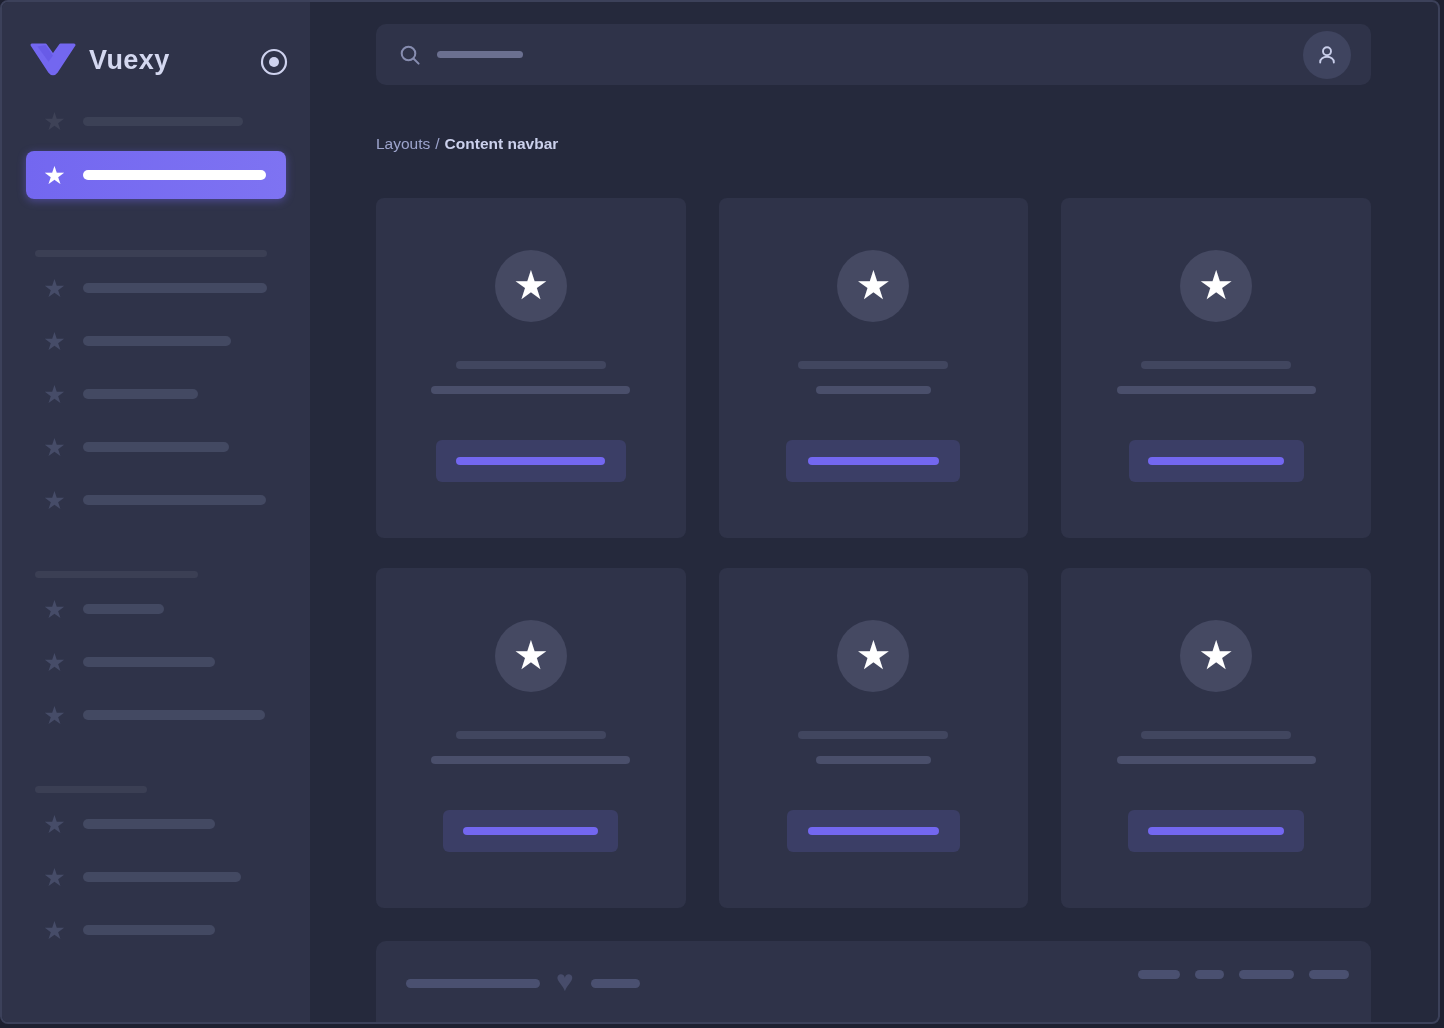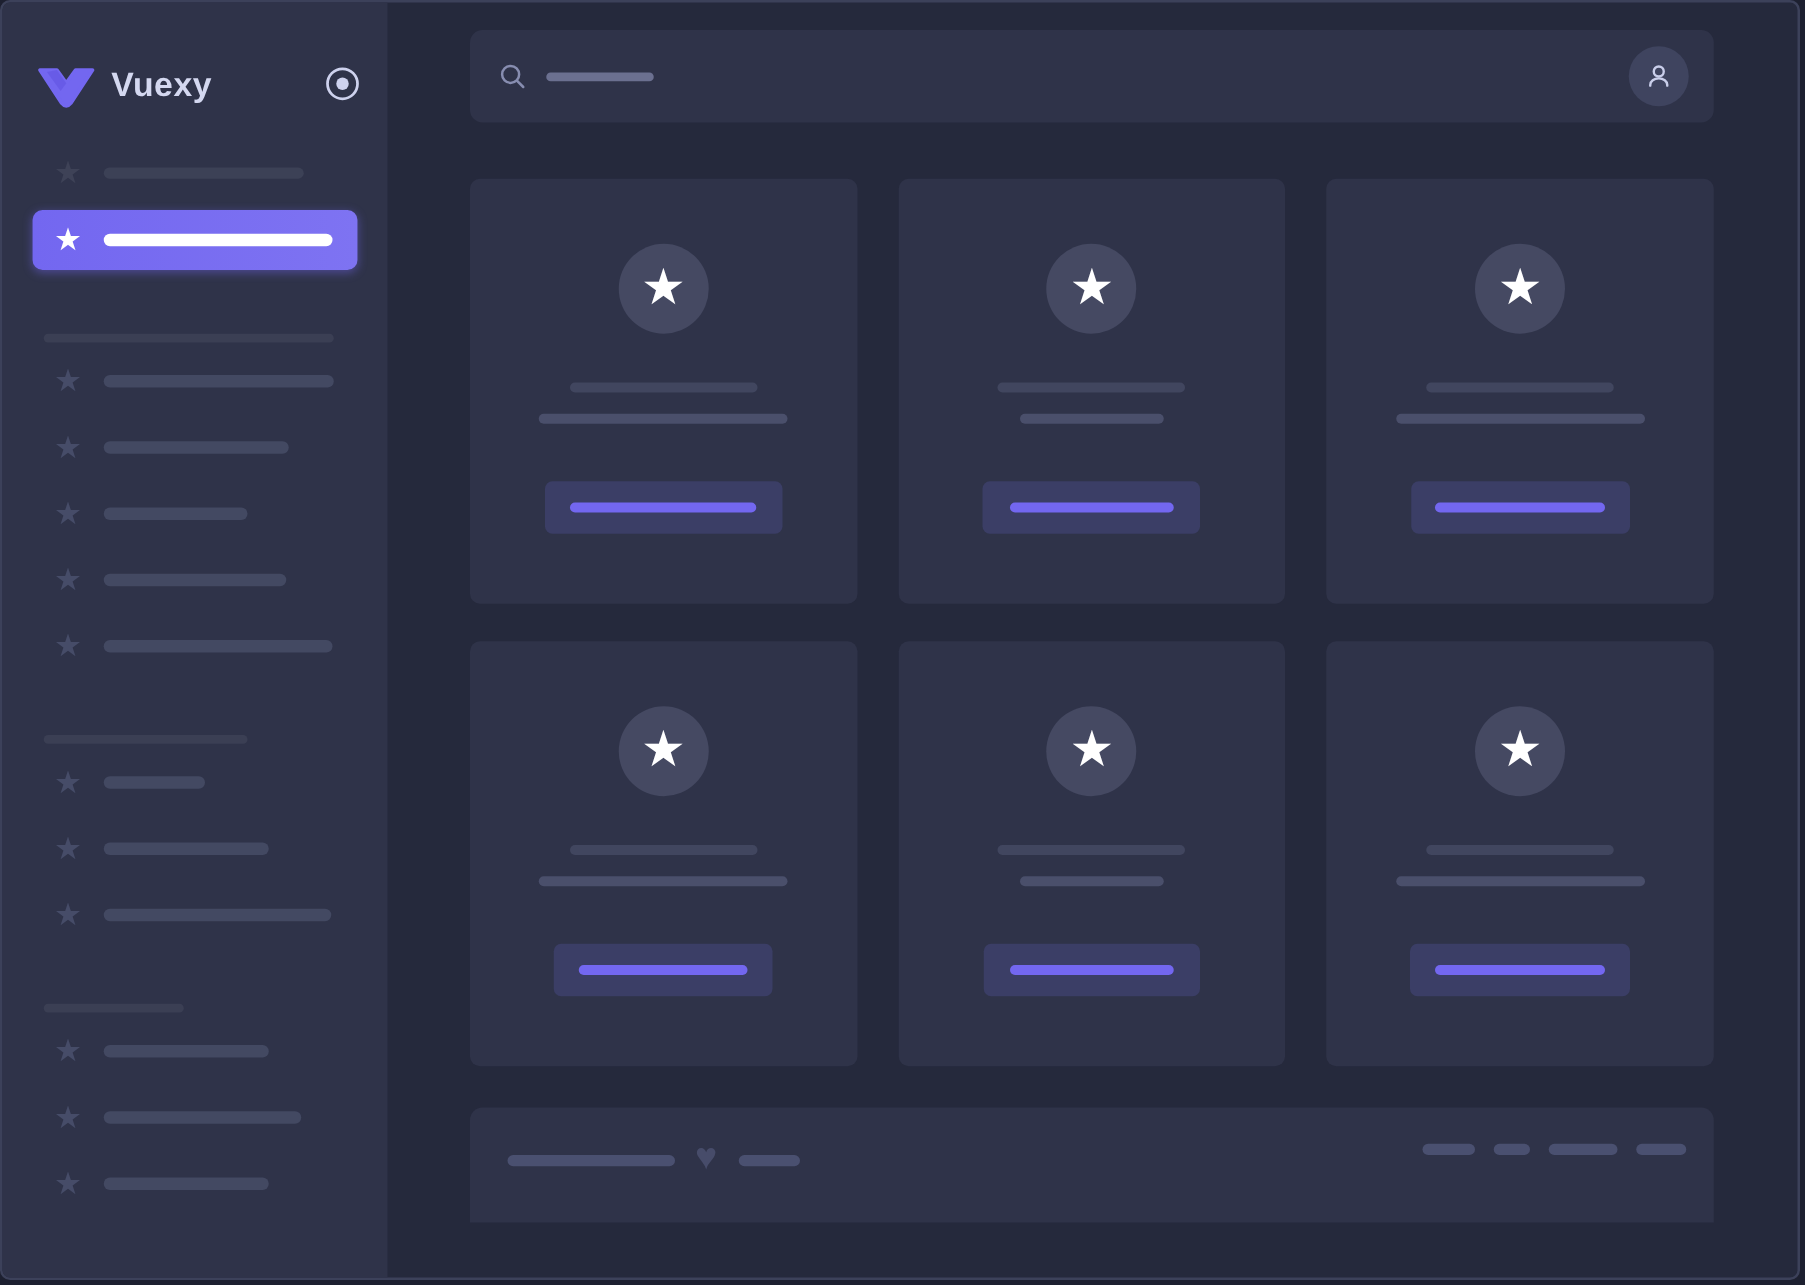--- a/index.html
+++ b/index.html
@@ -7,21 +7,21 @@
   *{box-sizing:border-box;}
 
   .app{
     display:flex;width:1440px;height:1024px;
     border:2px solid #3c415a;border-radius:8px;overflow:hidden;
     background:var(--main-bg,#25293c);
   }
 
   
   .sidebar{width:308px;flex-shrink:0;background:var(--sidebar-bg,#2f3349);}
-  .logo-row{display:flex;align-items:flex-start;margin:51px 22px 0 27px;height:40px;}
+  .logo-row{display:flex;align-items:flex-end;margin:34px 22px 0 27px;height:40px;}
   .logo-mark{display:flex;align-items:center;}
   .logo-text{font-size:27px;font-weight:700;color:#d4d8f0;letter-spacing:.4px;margin-left:12px;}
   .pin{margin-left:auto;display:flex;align-items:center;}
 
   .nav{display:flex;flex-direction:column;}
   .nav-item{display:flex;align-items:center;height:40px;margin:13px 24px 0 40px;}
   .nav-star{font-size:25px;line-height:1;width:25px;text-align:center;color:#464c68;}
   .nav-bar{height:10px;border-radius:5px;background:#434962;margin-left:16px;}
   .nav-item.muted{margin-top:25px;}
   .nav-item.muted .nav-star{color:#3e4257;}
@@ -169,20 +169,23 @@
       <div class="avatar">
         <span>
           <svg width="26" height="26" viewBox="0 0 26 26">
             <circle cx="13" cy="9.2" r="4" fill="none" stroke="#c9ceea" stroke-width="1.9"></circle>
             <path d="M6.2 20.5 v-0.6 a6.8 5.2 0 0 1 13.6 0 v0.6" fill="none" stroke="#c9ceea" stroke-width="1.9" stroke-linecap="round"></path>
           </svg>
         </span>
       </div>
     </header>
 
+    <div class="breadcrumb">
+      <span class="crumb-parent">Layouts</span><span class="crumb-sep">/</span><span class="crumb-current">Content navbar</span>
+    </div>
 
     <div class="grid">
         <div class="card">
           <div class="card-circle">
             <span class="card-star">★</span>
           </div>
           <div class="card-line card-line1" style="width: 150px;"></div>
           <div class="card-line card-line2" style="width: 199px;"></div>
           <div class="card-button" style="width: 190px;">
             <div class="card-button-bar" style="width: 149px;"></div>

